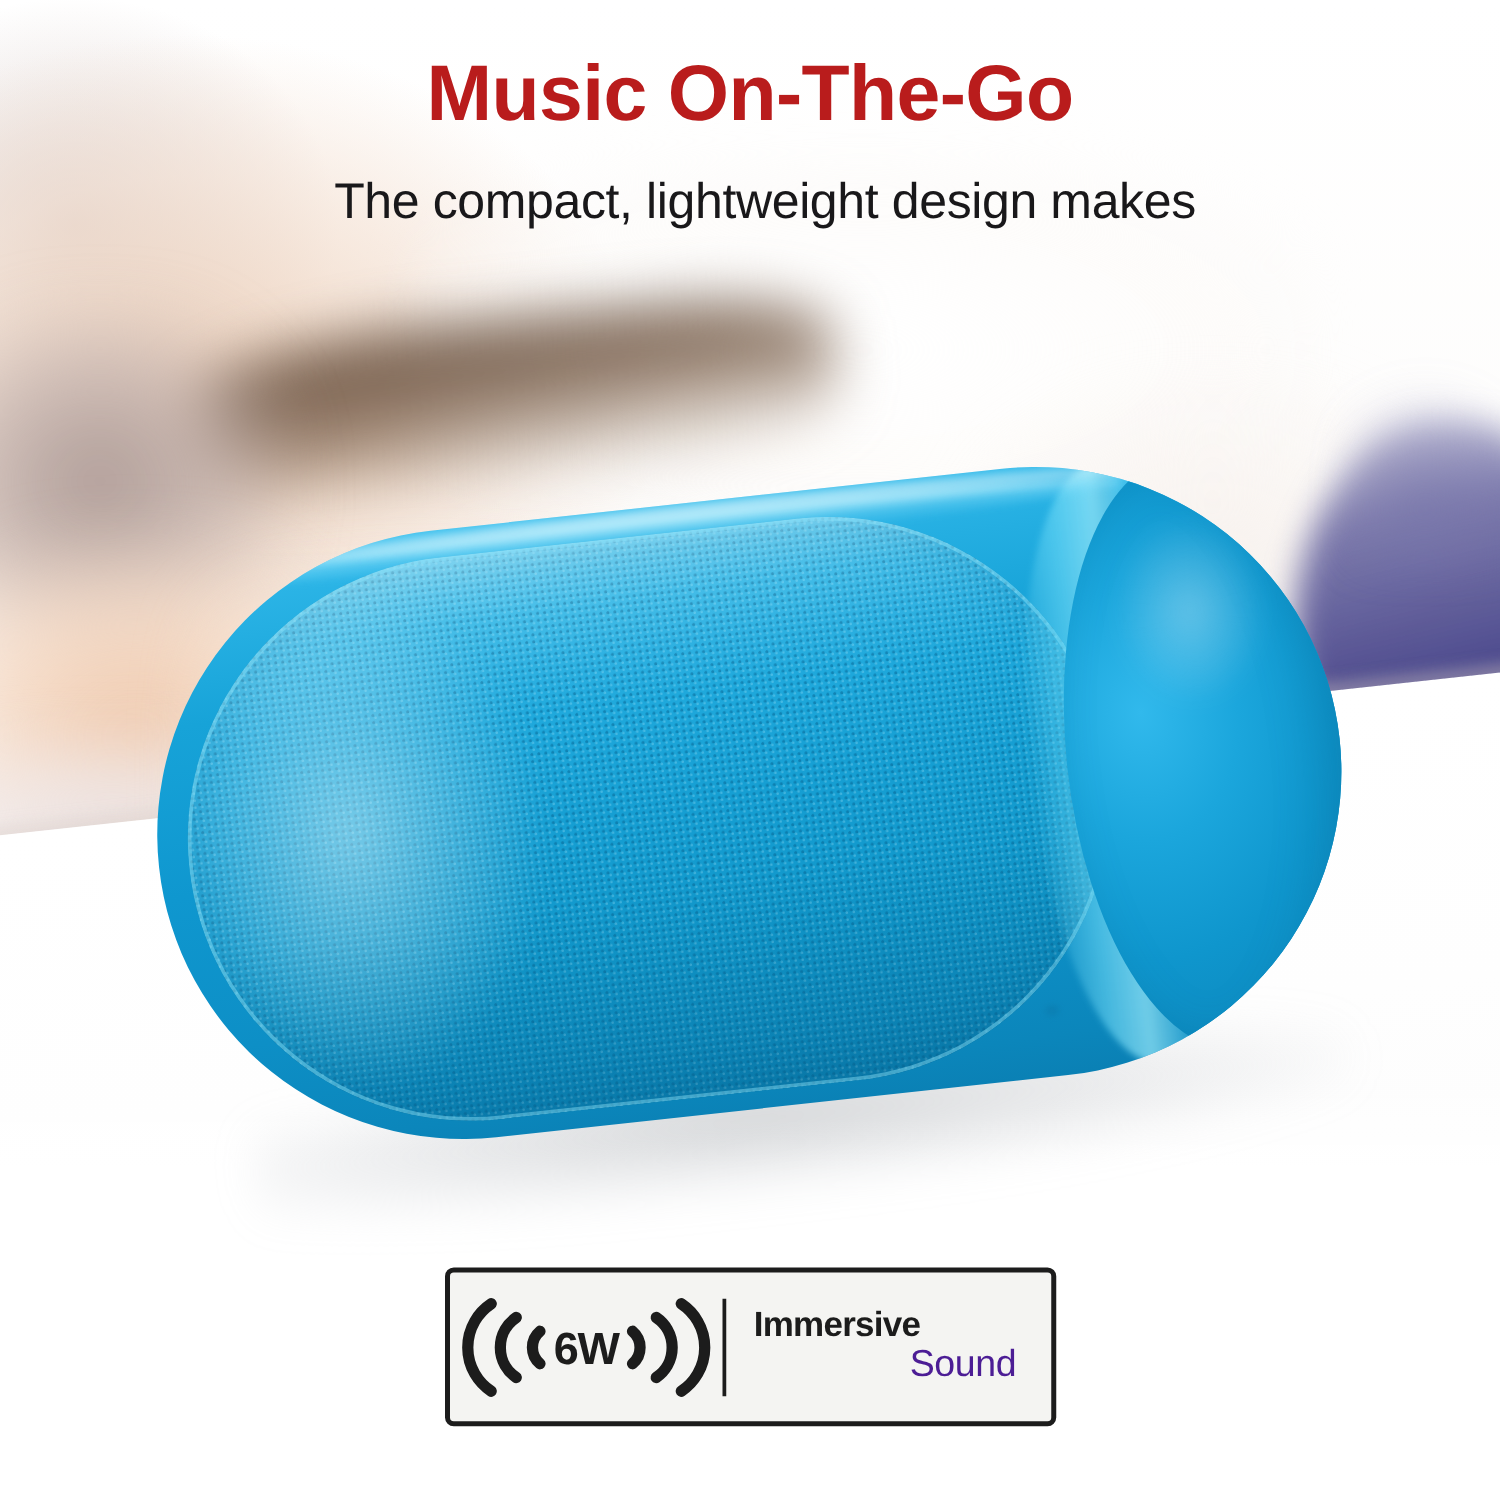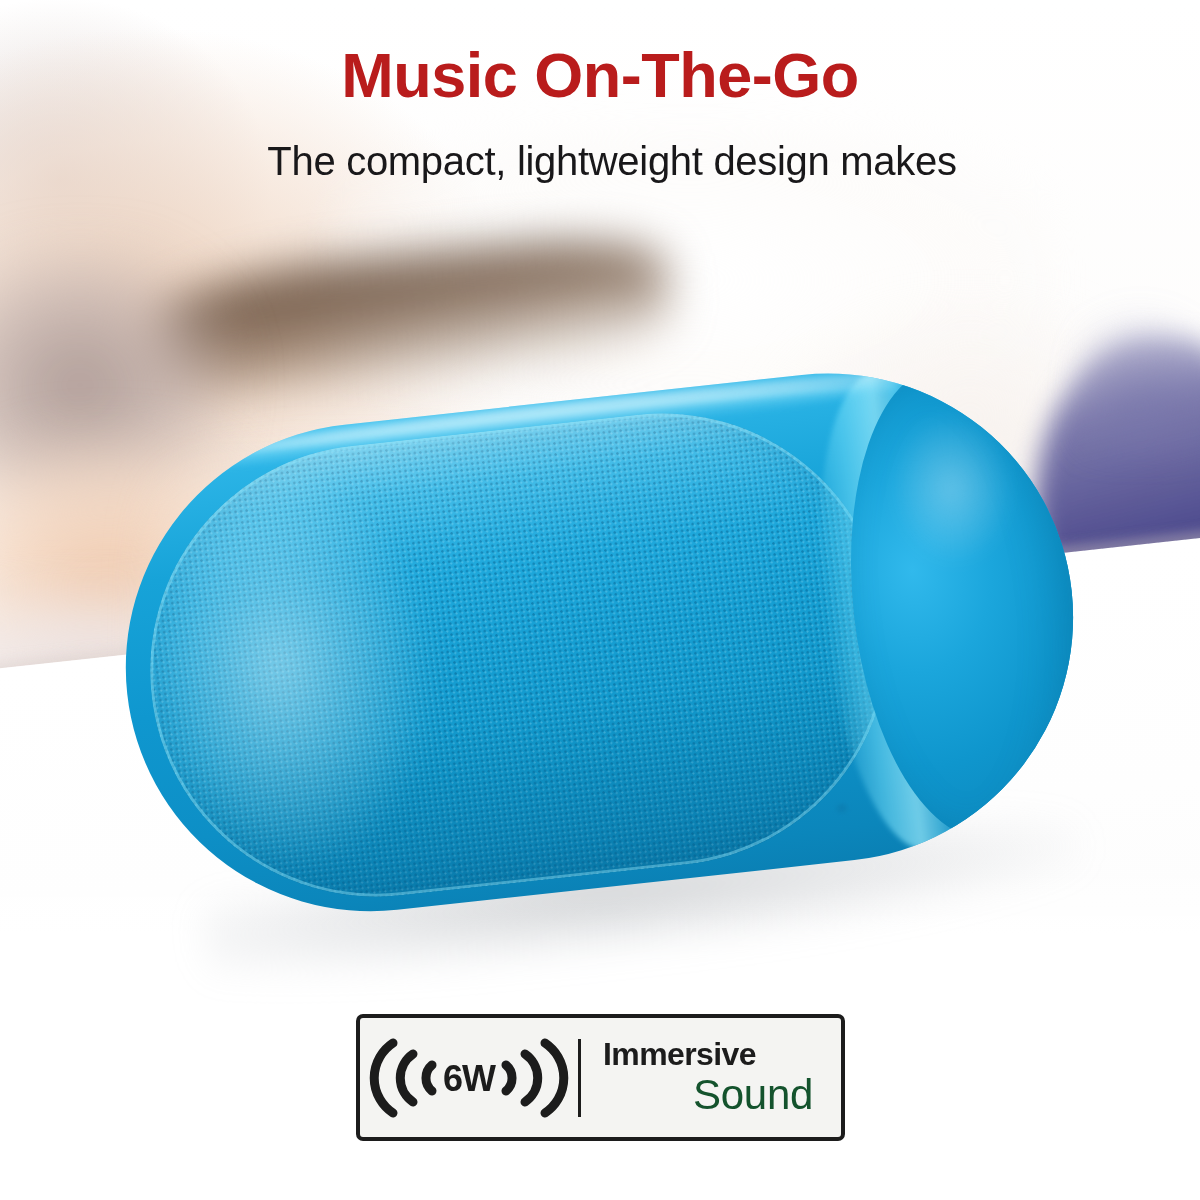--- a/index.html
+++ b/index.html
@@ -273,26 +273,26 @@
     background:#1c1c1c;
     flex:none;
   }
   .badge-text-zone{
     flex:1;
     display:flex; flex-direction:column;
     align-items:center; justify-content:center;
     padding-left:6px; padding-right:10px;
   }
   .badge-line1{
-    font-size:32px; font-weight:700; color:#1c1c1c;
+    font-size:28px; font-weight:700; color:#1c1c1c;
     line-height:1.0; letter-spacing:-.6px;
     align-self:flex-start; margin-left:16px;
   }
   .badge-line2{
-    font-size:42px; font-weight:400; color:#14532d;
+    font-size:30px; font-weight:400; color:#4c1d95;
     line-height:1.08; letter-spacing:-.3px;
     align-self:flex-end; margin-right:18px; margin-top:2px;
   }
   .badge-watt{
     font-size:36px; font-weight:700; color:#1c1c1c;
     letter-spacing:-1px; line-height:1;
   }
   .wave-svg{ display:block; }
 </style>
 </head>

